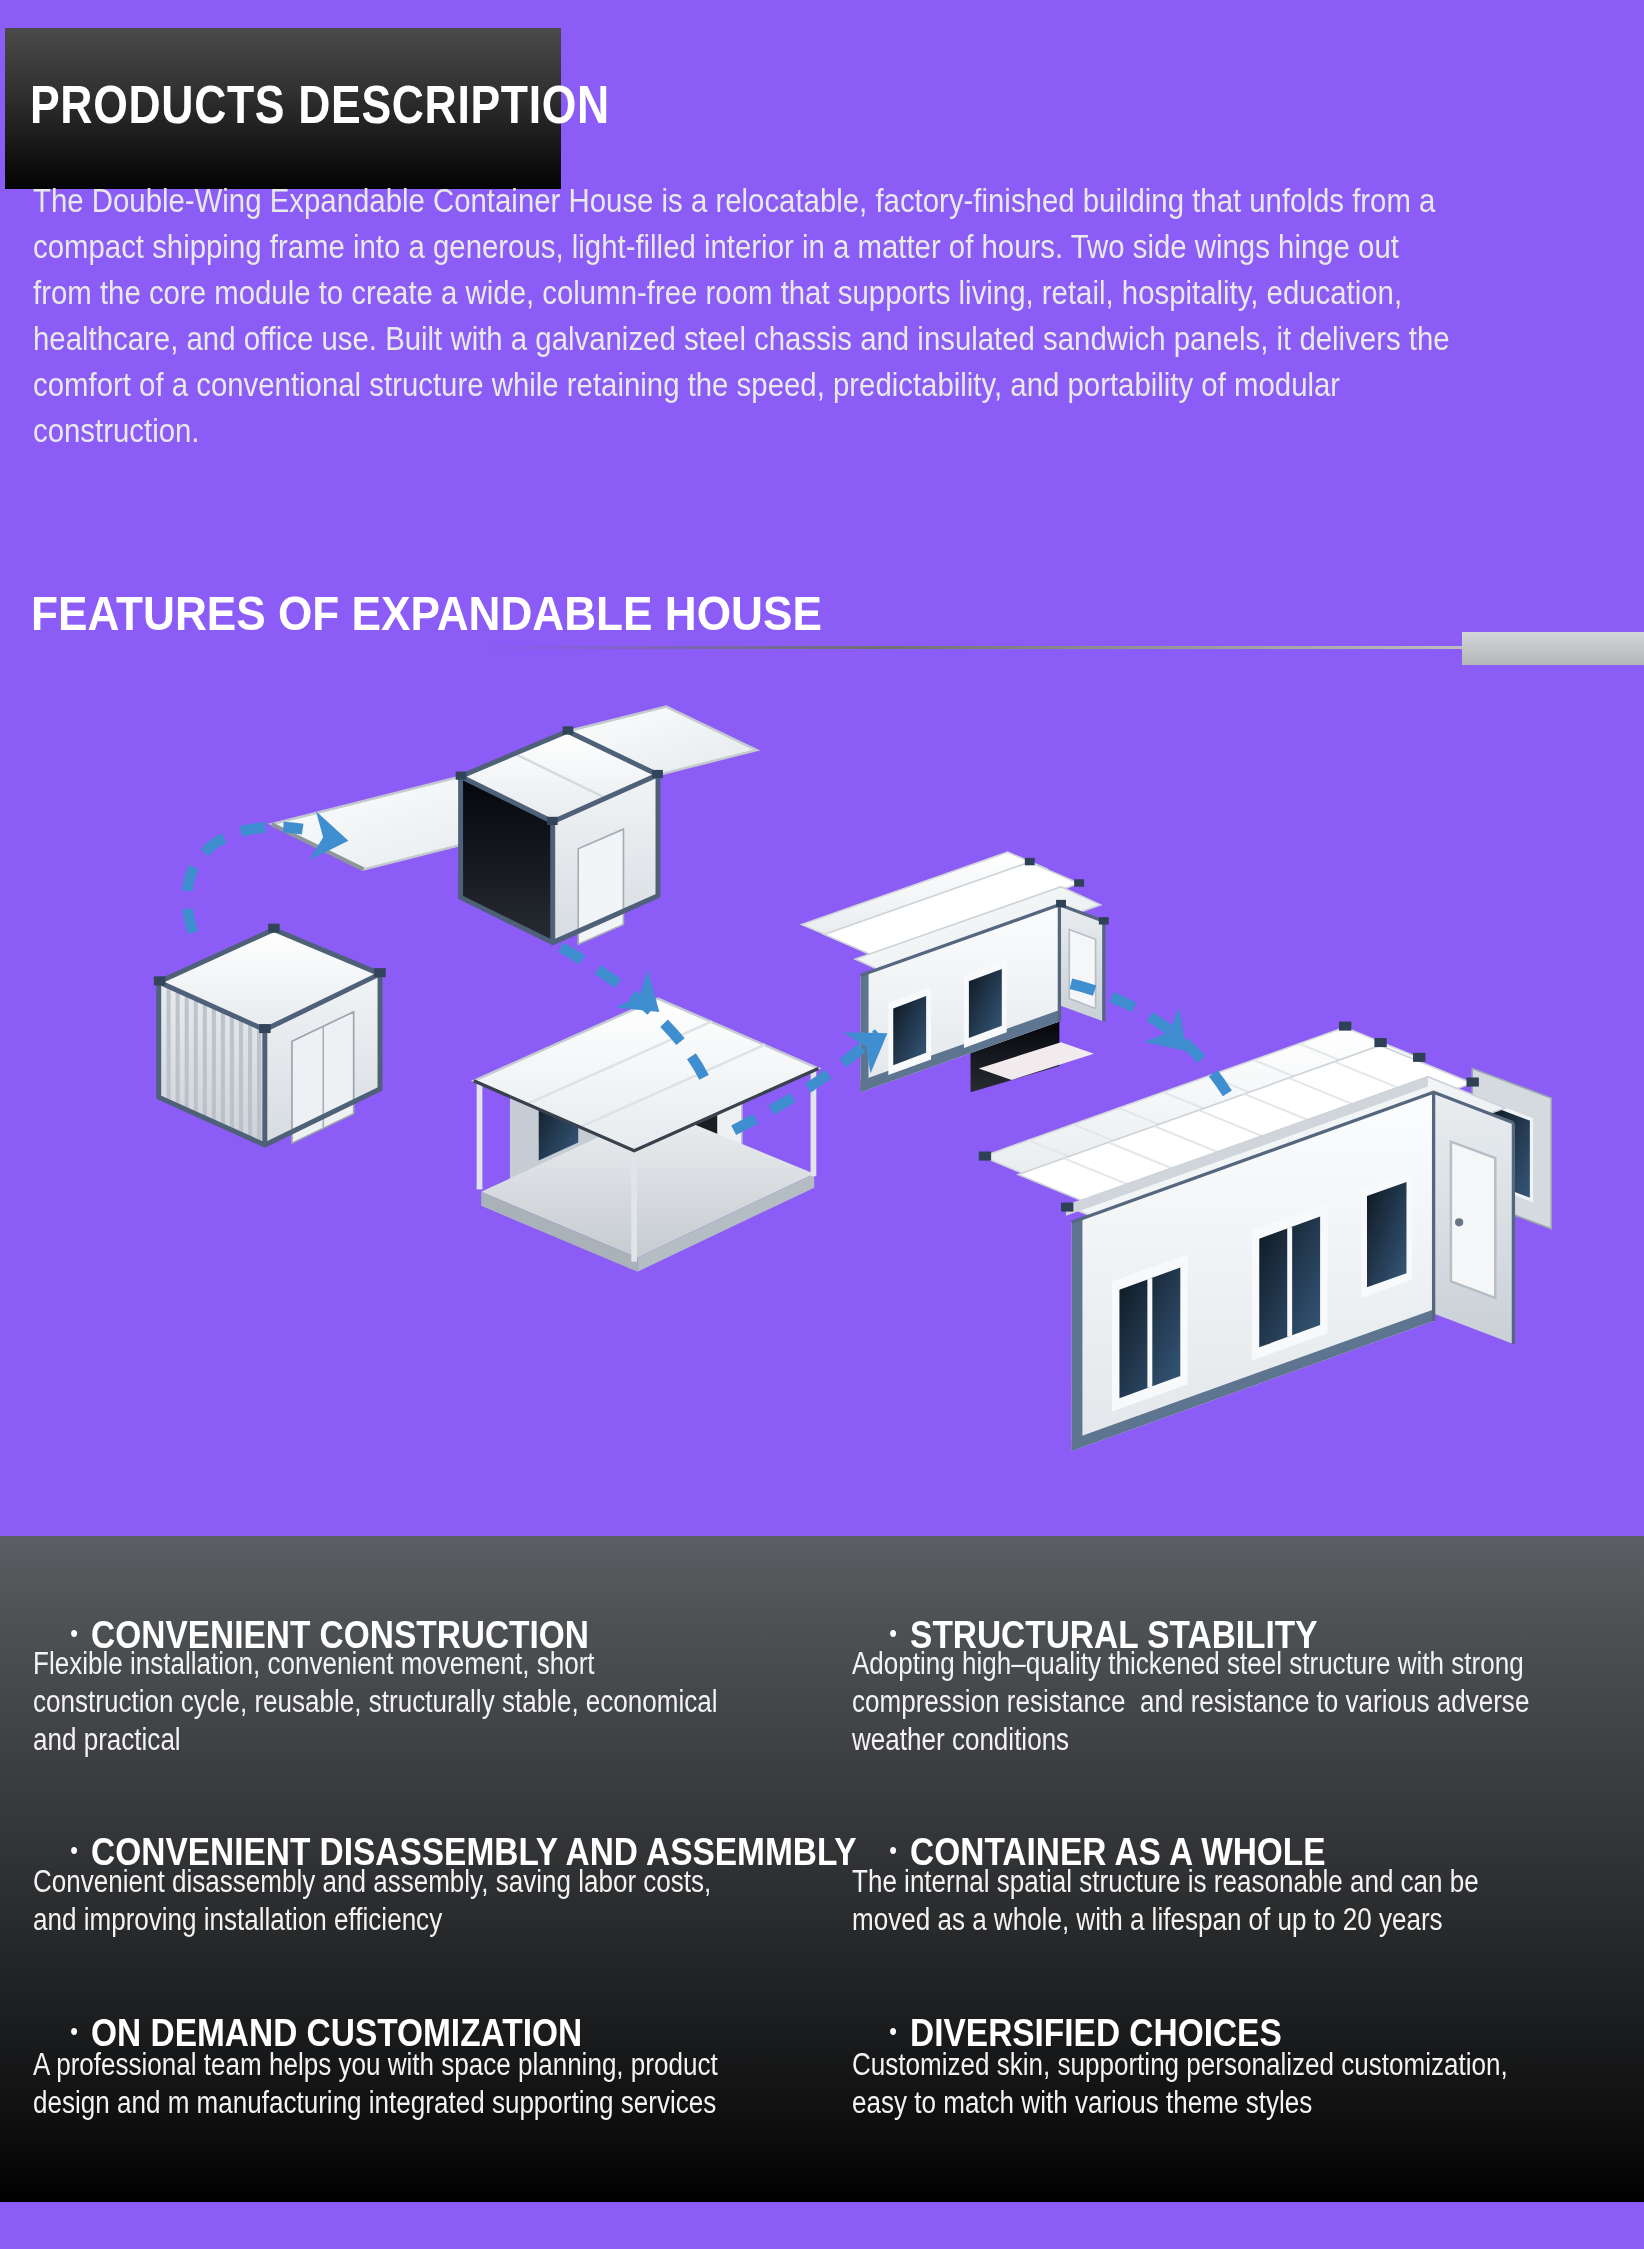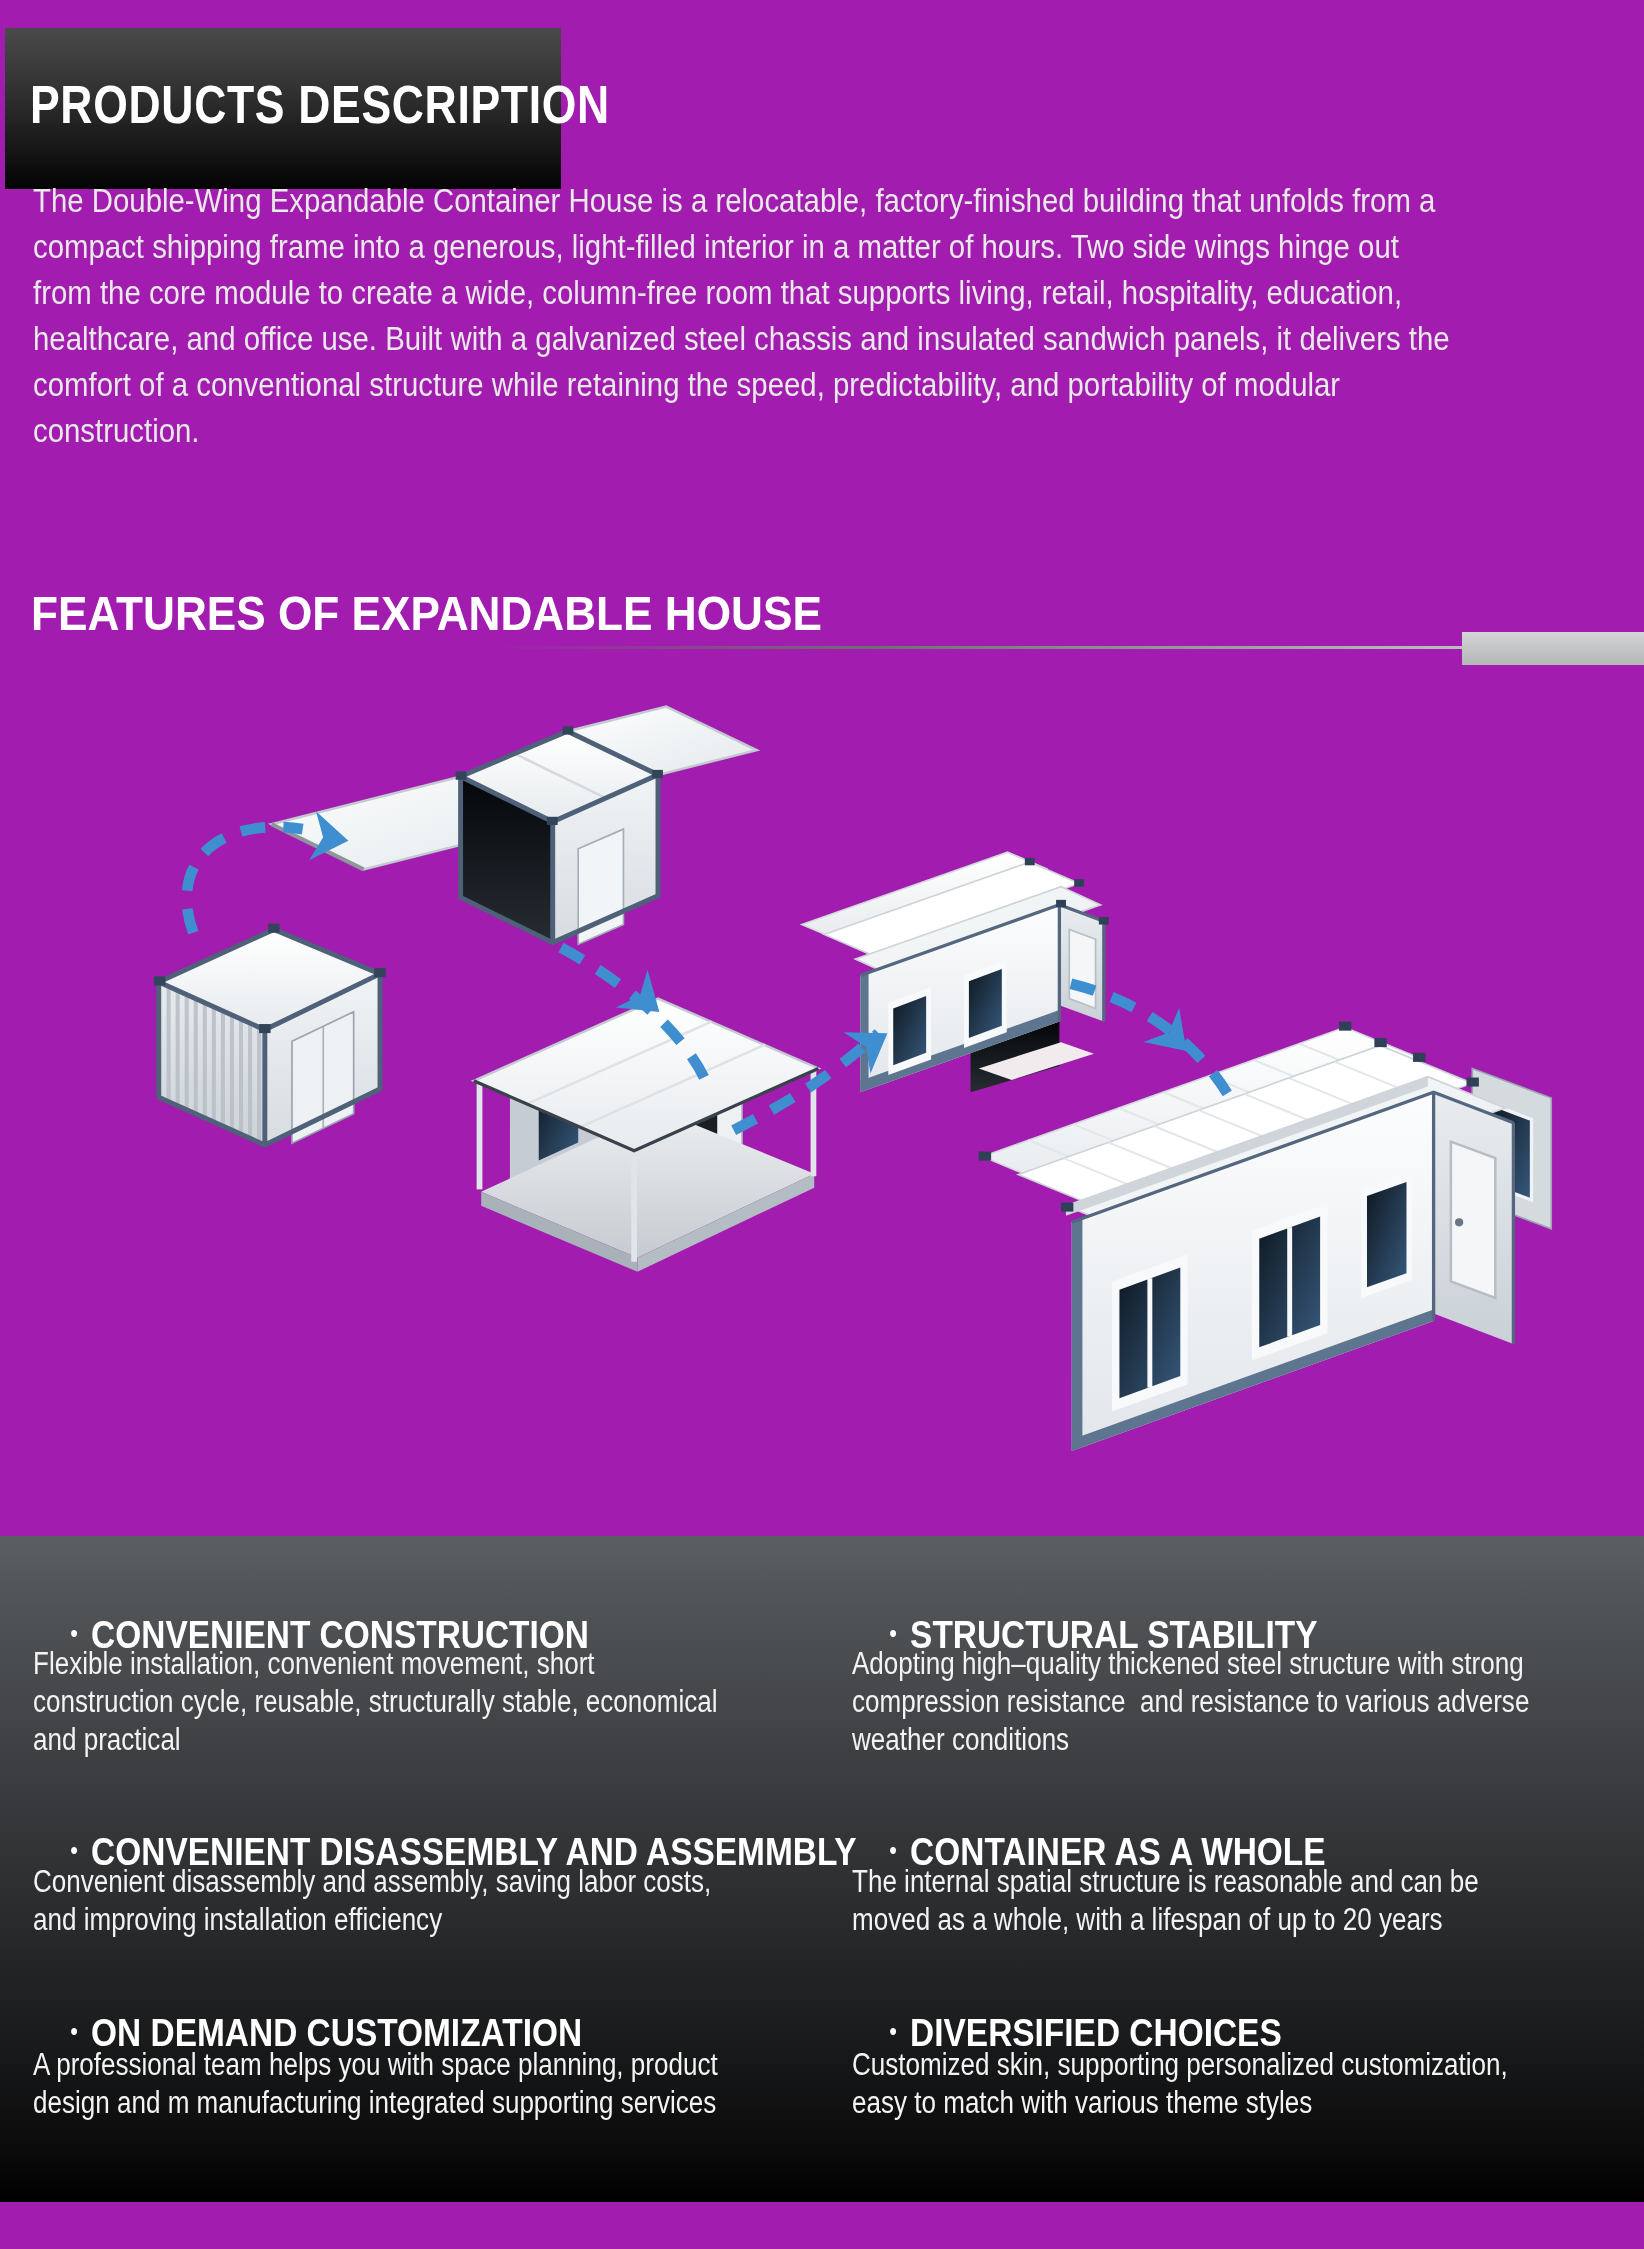--- a/index.html
+++ b/index.html
@@ -1,16 +1,16 @@
 <!DOCTYPE html>
 <html style="font-size:13px"><head>
 <meta charset="utf-8">
 <style>
   html,body{margin:0;padding:0;background:#000;}
-  .page{position:relative;width:1645px;height:2250px;background:#a21caf;overflow:hidden;
+  .page{position:relative;width:1645px;height:2250px;background:#8b5cf6;overflow:hidden;
         font-family:"Liberation Sans",sans-serif;}
 
   
   .badge{position:absolute;left:5px;top:28px;width:556px;height:161px;
          background:linear-gradient(180deg,#4a4a4a 0%,#343434 35%,#1a1a1a 70%,#030303 100%);}
   .badge-title{margin:46px 0 0 25px;font-size:53px;font-weight:700;color:#fff;
          letter-spacing:0.8px;transform:scaleX(.84);transform-origin:0 0;white-space:pre;}
 
   
   .intro{position:absolute;left:33px;top:178px;font-size:33px;line-height:46px;color:#e9e9e9;

